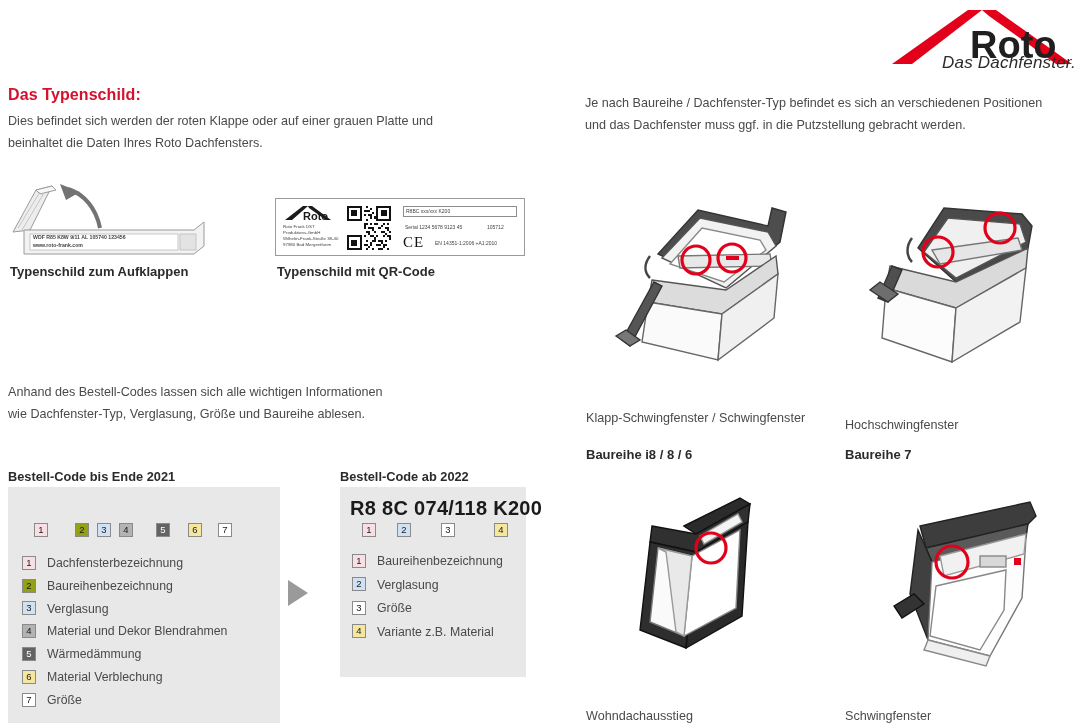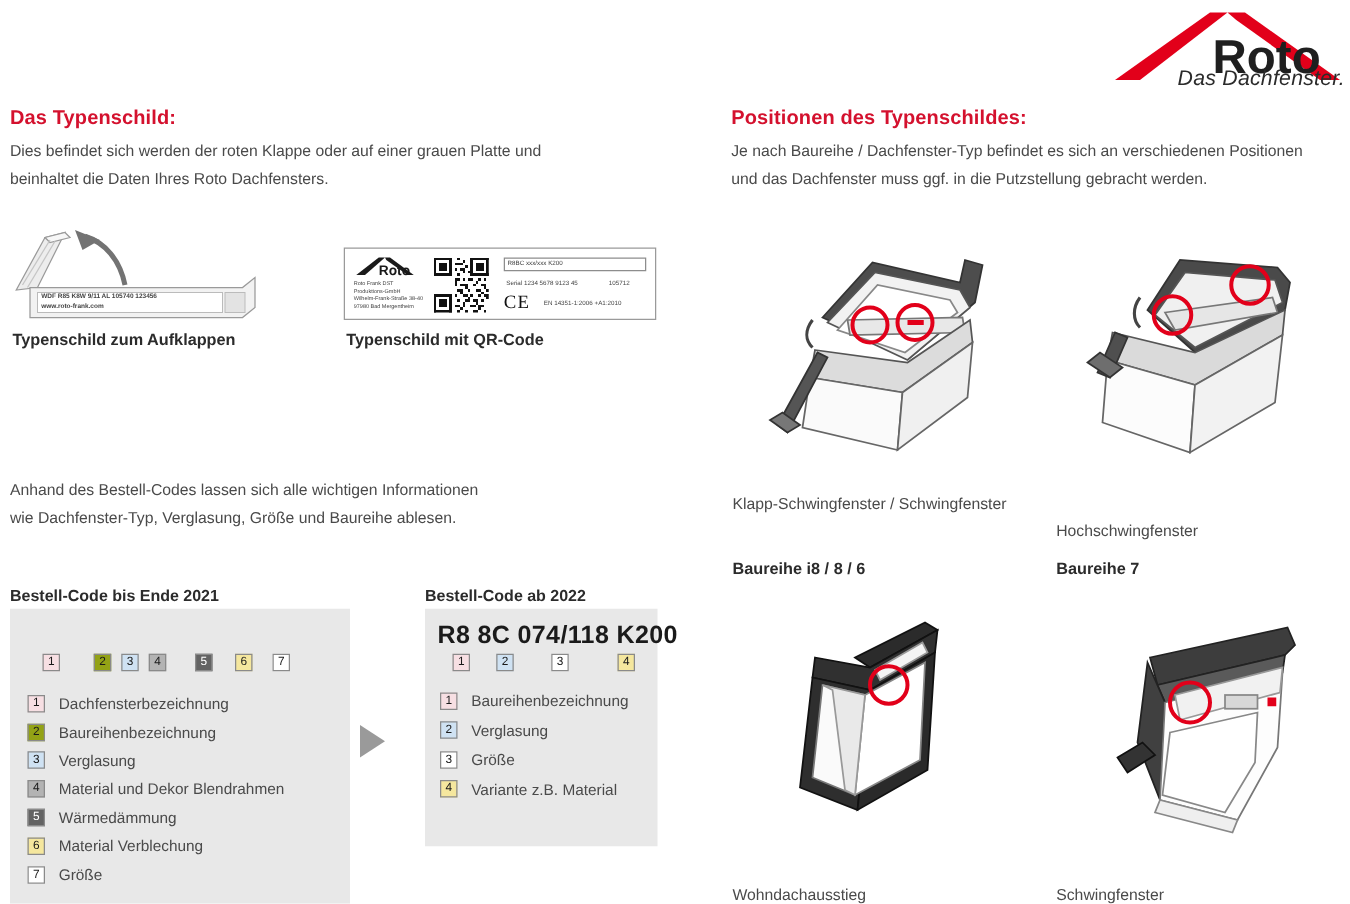--- a/index.html
+++ b/index.html
@@ -263,21 +263,20 @@
       <span class="badge abs" style="background: rgb(245, 231, 158); color: rgb(26, 26, 26); left: 144px;">4</span>
     </div>
   <div id="legend-new" style="position:absolute;left:352px;top:554px;width:175px;">
       <div class="legend-row" style="top: 0px;"><span class="badge" style="background: rgb(247, 223, 227); color: rgb(26, 26, 26);">1</span><span>Baureihenbezeichnung</span></div>
       <div class="legend-row" style="top: 23.5px;"><span class="badge" style="background: rgb(207, 226, 243); color: rgb(26, 26, 26);">2</span><span>Verglasung</span></div>
       <div class="legend-row" style="top: 47px;"><span class="badge" style="background: rgb(255, 255, 255); color: rgb(26, 26, 26);">3</span><span>Größe</span></div>
       <div class="legend-row" style="top: 70.5px;"><span class="badge" style="background: rgb(245, 231, 158); color: rgb(26, 26, 26);">4</span><span>Variante z.B. Material</span></div>
     </div>
 
   <div class="col-right">
-    <h2 class="red">Positionen des Typenschildes:</h2>
     <p class="lead" style="width:470px">Je nach Baureihe / Dachfenster-Typ befindet es sich an verschiedenen Positionen und das Dachfenster muss ggf. in die Putzstellung gebracht werden.</p>
   </div>
 
   <div class="photo" style="left:600px; top:190px; width:200px; height:190px;">
     <svg width="200" height="190" viewBox="0 0 200 190">
       <g stroke="#3a3a3a" stroke-width="1.4" fill="none">
         <polygon points="58,64 98,20 168,36 172,18 186,22 180,52 128,96" fill="#4d4d4d" stroke="#333"></polygon>
         <polygon points="62,68 100,28 168,42 176,56 126,98" fill="#f2f2f2" stroke="#555"></polygon>
         <polygon points="70,74 102,38 160,50 166,60 124,92" fill="#ffffff" stroke="#888"></polygon>
         <polygon points="78,66 170,64 172,76 80,78" fill="#e8e8e8" stroke="#777"></polygon>
@@ -287,21 +286,21 @@
         <polygon points="22,150 54,92 62,96 30,156" fill="#555" stroke="#333"></polygon>
         <polygon points="16,146 30,156 40,150 26,140" fill="#777" stroke="#333"></polygon>
         <path d="M50,66 C44,74 44,82 50,88" stroke="#444" stroke-width="2.5"></path>
       </g>
       <circle cx="96" cy="70" r="14" fill="none" stroke="#e2001a" stroke-width="3.2"></circle>
       <circle cx="132" cy="68" r="14" fill="none" stroke="#e2001a" stroke-width="3.2"></circle>
       <rect x="126" y="66" width="13" height="4" fill="#e2001a"></rect>
     </svg>
   </div>
   <div class="photo-cap-t" style="left:586px; top:399px;">Baureihe i8 / 8 / 6</div>
-  <div class="photo-cap-s" style="left:586px; top:396px;text-align:right;">Klapp-Schwingfenster / Schwingfenster</div>
+  <div class="photo-cap-s" style="left:586px; top:411px;text-align:right;">Klapp-Schwingfenster / Schwingfenster</div>
 
   <div class="photo" style="left:840px; top:190px; width:200px; height:190px;">
     <svg width="200" height="190" viewBox="0 0 200 190">
       <g stroke="#3a3a3a" stroke-width="1.4" fill="none">
         <polygon points="78,58 104,18 182,24 192,36 188,58 116,92" fill="#4a4a4a" stroke="#333"></polygon>
         <polygon points="84,62 108,28 180,34 186,52 116,88" fill="#f0f0f0" stroke="#555"></polygon>
         <polygon points="92,60 178,48 182,60 100,74" fill="#e6e6e6" stroke="#777"></polygon>
         <polygon points="50,76 116,92 188,58 186,78 116,118 46,98" fill="#dadada" stroke="#555"></polygon>
         <polygon points="46,98 116,118 112,172 42,148" fill="#fcfcfc" stroke="#666"></polygon>
         <polygon points="116,118 186,78 180,132 112,172" fill="#f2f2f2" stroke="#666"></polygon>

